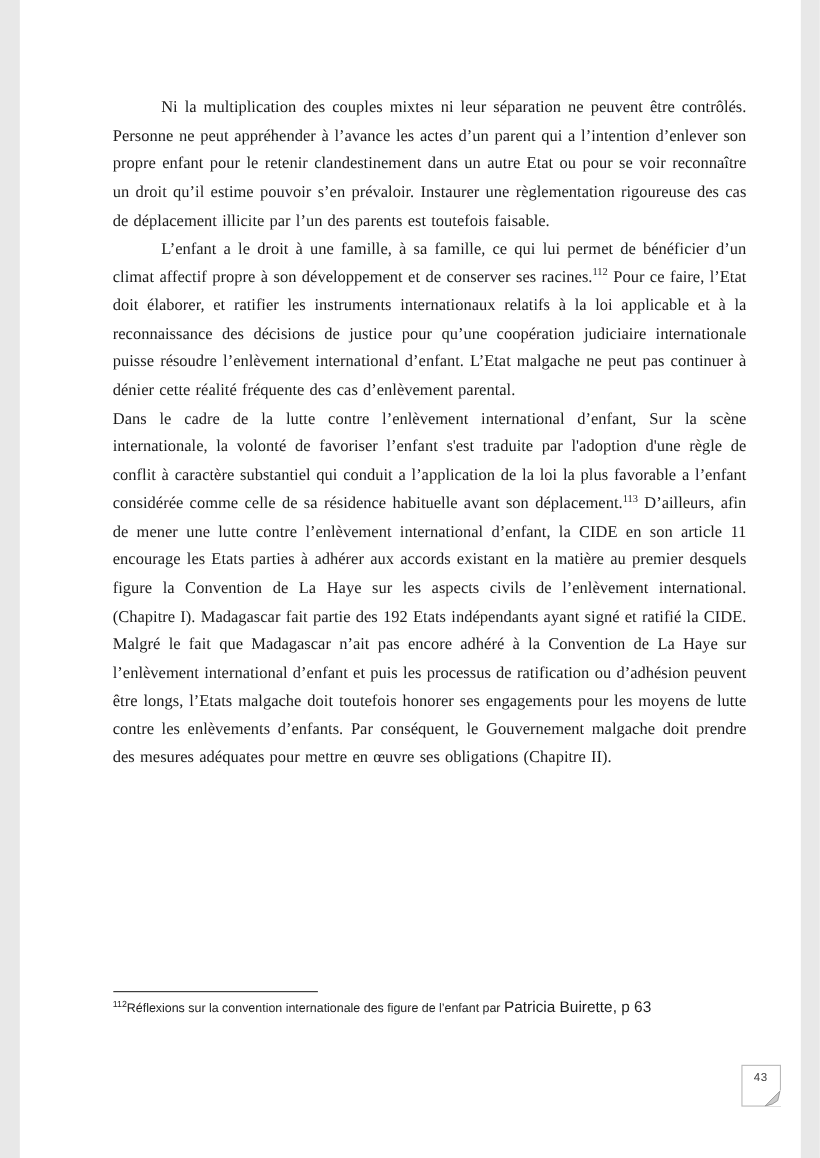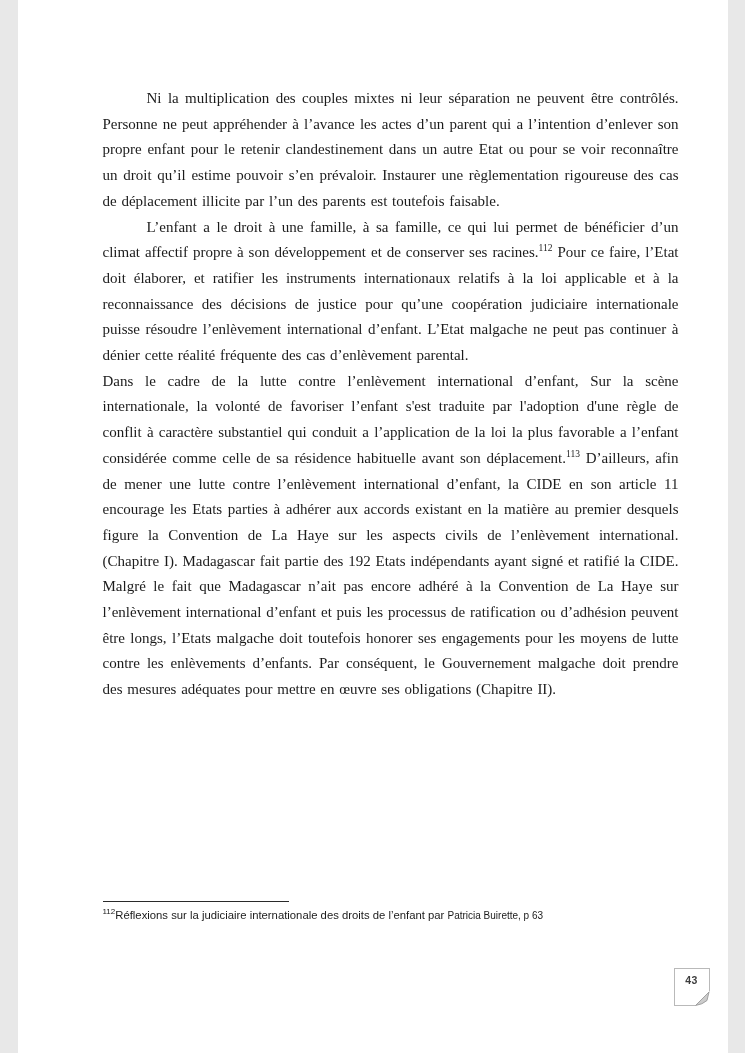--- a/index.html
+++ b/index.html
@@ -46,38 +46,38 @@
     height: 0;
     border-top: 1.6px solid #2a2a2a;
     margin-bottom: 5px;
   }
   .footnote { margin: 0; }
   .footnote sup.fnmark {
     font-size: 8px;
     line-height: 0;
     vertical-align: super;
   }
-  .fn-large { font-size: 10px; }
+  .fn-large { font-size: 14px; }
   .pagebox {
     position: absolute;
     left: 656px;
     top: 968px;
     width: 36px;
     height: 38px;
     border: 1px solid #b9b9b9;
     box-sizing: border-box;
     background: #ffffff;
   }
   .pagenum {
     display: block;
     text-align: center;
     margin-top: 5px;
     font-family: "Liberation Sans", sans-serif;
     font-size: 10.5px;
-    font-weight: bold;
+    font-weight: normal;
     color: #3d3d3d;
     letter-spacing: 0.5px;
   }
   .fold {
     position: absolute;
     right: -1px;
     bottom: -1px;
     width: 15px;
     height: 15px;
   }
@@ -89,21 +89,21 @@
 
   <div class="body-text">
       <p class="para indent"><span>Ni la multiplication des couples mixtes ni leur séparation ne peuvent être contrôlés. Personne ne peut appréhender à l’avance les actes d’un parent qui a l’intention d’enlever son propre enfant pour le retenir clandestinement dans un autre Etat ou pour se voir reconnaître un droit qu’il estime pouvoir s’en prévaloir. Instaurer une règlementation rigoureuse des cas de déplacement illicite par l’un des parents est toutefois faisable.</span></p>
       <p class="para indent"><span>L’enfant a le droit à une famille, à sa famille, ce qui lui permet de bénéficier d’un climat affectif propre à son développement et de conserver ses racines.</span><sup class="fnref">112</sup><span> Pour ce faire, l’Etat doit élaborer, et ratifier les instruments internationaux relatifs à la loi applicable et à la reconnaissance des décisions de justice pour qu’une coopération judiciaire internationale puisse résoudre l’enlèvement international d’enfant. L’Etat malgache ne peut pas continuer à dénier cette réalité fréquente des cas d’enlèvement parental.</span></p>
       <p class="para"><span>Dans le cadre de la lutte contre l’enlèvement international d’enfant, Sur la scène internationale, la volonté de favoriser l’enfant s'est traduite par l'adoption d'une règle de conflit à caractère substantiel qui conduit a l’application de la loi la plus favorable a l’enfant considérée comme celle de sa résidence habituelle avant son déplacement.</span><sup class="fnref">113</sup><span> D’ailleurs, afin de mener une lutte contre l’enlèvement international d’enfant, la CIDE en son article 11 encourage les Etats parties à adhérer aux accords existant en la matière au premier desquels figure la Convention de La Haye sur les aspects civils de l’enlèvement international. (Chapitre I). Madagascar fait partie des 192 Etats indépendants ayant signé et ratifié la CIDE. Malgré le fait que Madagascar n’ait pas encore adhéré à la Convention de La Haye sur l’enlèvement international d’enfant et puis les processus de ratification ou d’adhésion peuvent être longs, l’Etats malgache doit toutefois honorer ses engagements pour les moyens de lutte contre les enlèvements d’enfants. Par conséquent, le Gouvernement malgache doit prendre des mesures adéquates pour mettre en œuvre ses obligations (Chapitre II).</span></p>
     </div>
 
   <div class="footnote-area">
     <div class="fn-rule"></div>
     <div>
-        <div class="footnote"><sup class="fnmark">112</sup><span>Réflexions sur la judiciaire internationale des droits de l’enfant par </span><span class="fn-large">Patricia Buirette, p 63</span></div>
+        <div class="footnote"><sup class="fnmark">112</sup><span>Réflexions sur la convention internationale des figure de l’enfant par </span><span class="fn-large">Patricia Buirette, p 63</span></div>
       </div>
   </div>
 
   <div class="pagebox">
     <span class="pagenum">43</span>
     <svg class="fold" viewBox="0 0 15 15">
       <polygon points="0,15 15,0 15,15" fill="#ffffff"></polygon>
       <path d="M0.5,14.5 L14,1 L12,9.5 Q7.5,13.5 0.5,14.5 Z" fill="#cccccc" stroke="#909090" stroke-width="0.8"></path>
     </svg>
   </div>

